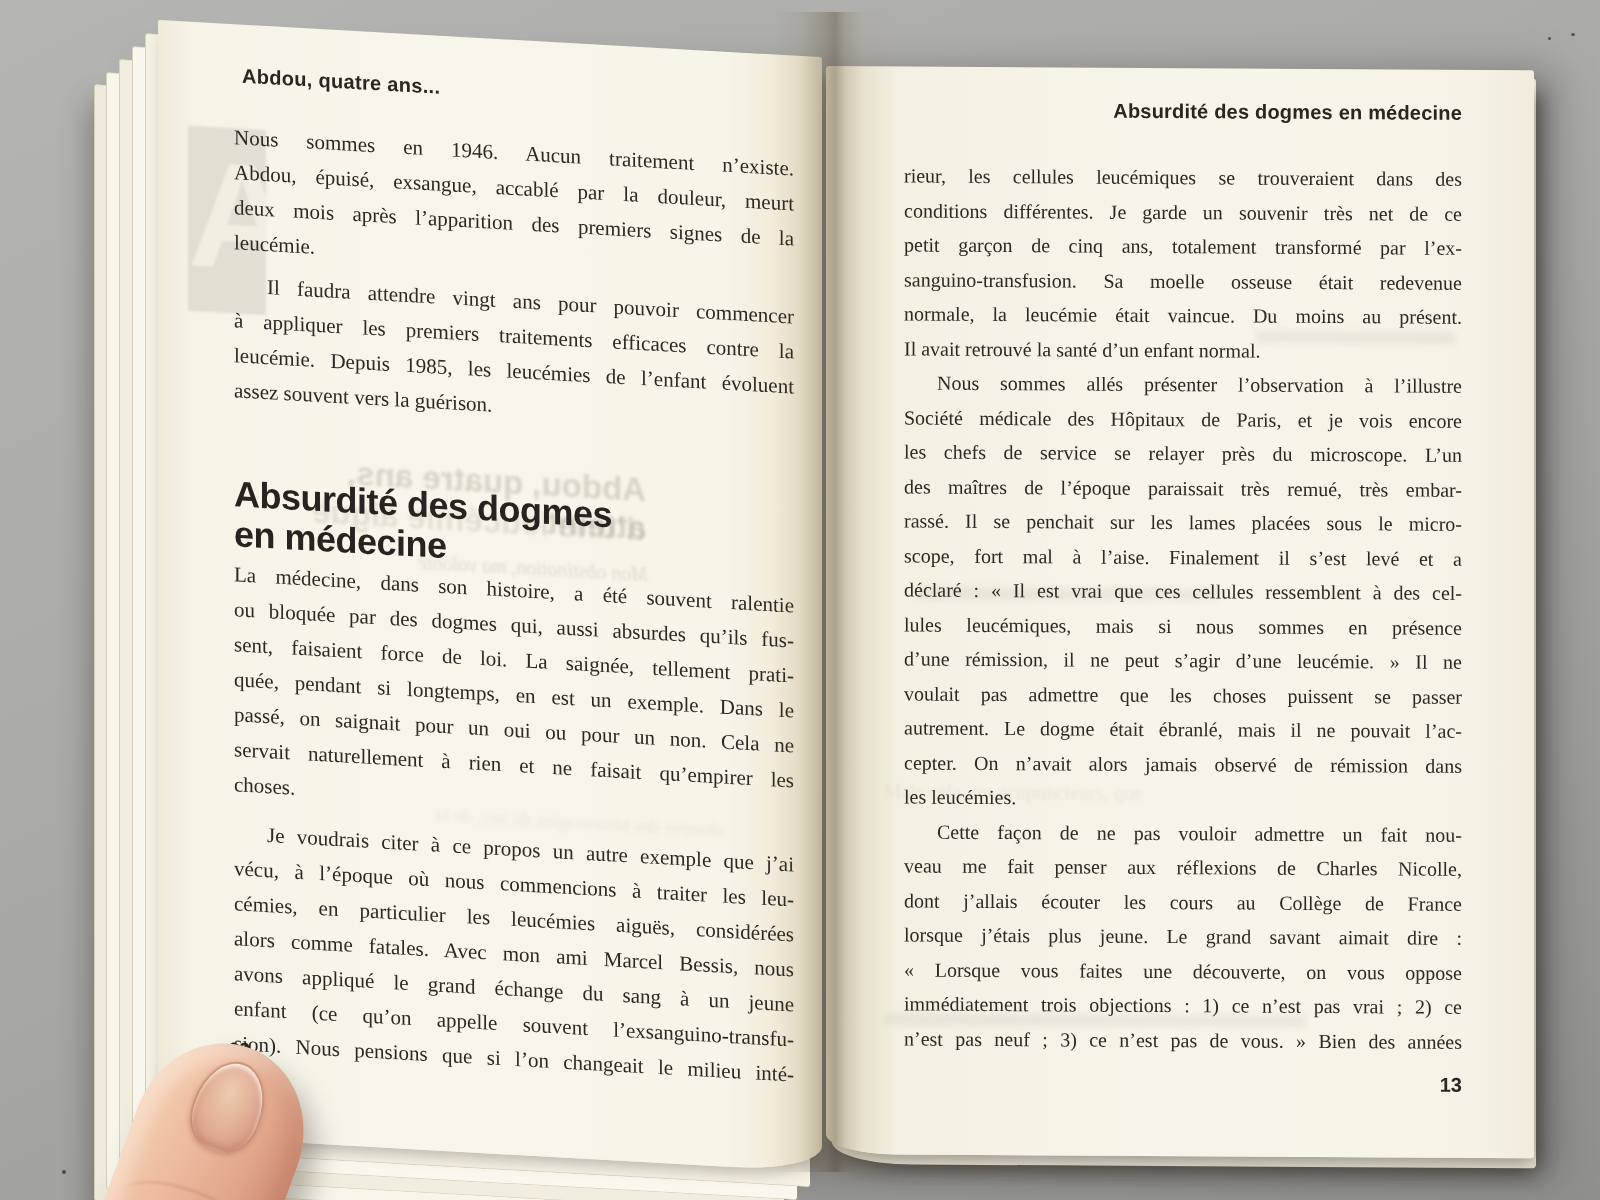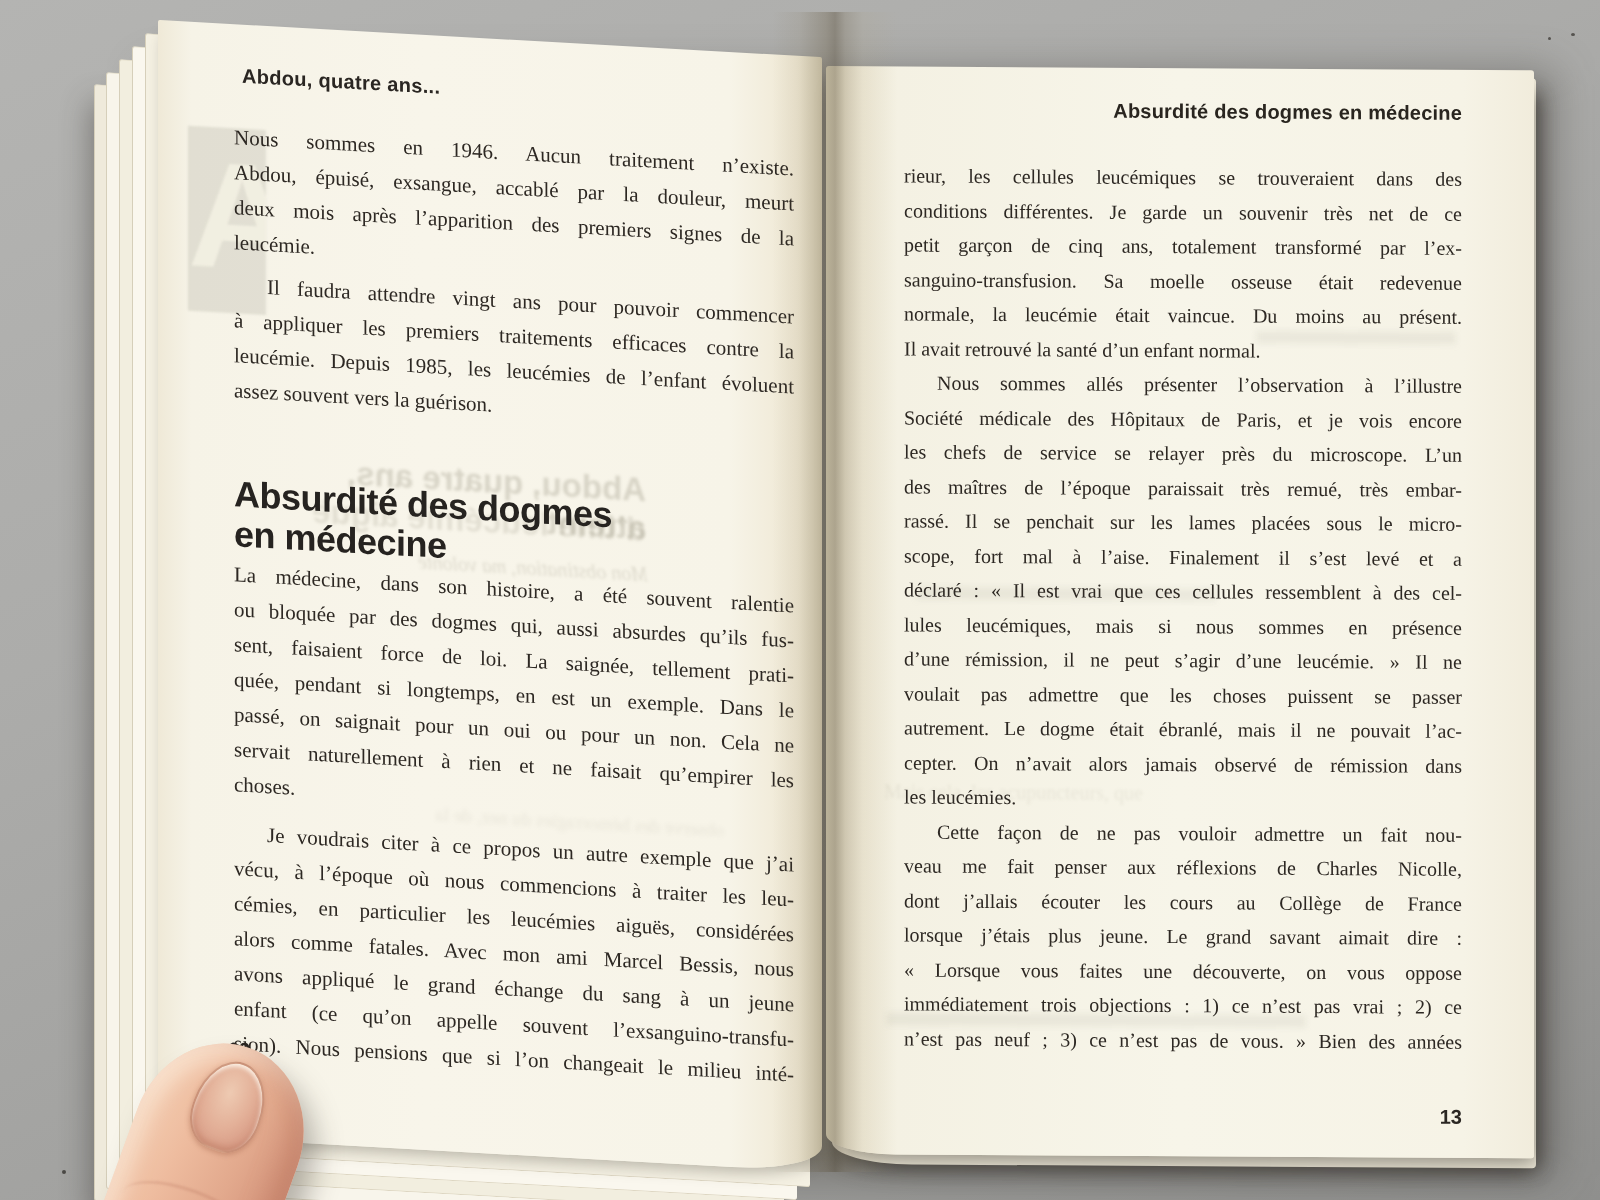--- a/index.html
+++ b/index.html
@@ -44,21 +44,21 @@
     box-shadow:0 12px 20px -6px rgba(60,56,50,0.5),12px 10px 18px -8px rgba(60,56,50,0.45);}
   .right-page{position:absolute;left:826px;top:66px;width:708px;height:1088px;
     transform:skewY(0.35deg);transform-origin:top left;z-index:4;
     background:linear-gradient(to right,#e2dbc3 0%,#ece6d3 3.5%,#f4f1e3 10%,#f7f5e9 50%,#f6f3e6 90%,#f1ecdc 100%);
     border-radius:3px;border-bottom-left-radius:70px 20px;
     box-shadow:10px 14px 20px -8px rgba(66,62,56,0.55);}
   .running-head-right{position:absolute;right:72px;top:32px;font-weight:bold;font-size:20px;
     letter-spacing:.2px;color:#29251f;text-align:right;}
   .rp-flow{position:absolute;left:78px;top:92px;width:558px;
     font-family:"Liberation Serif",serif;font-size:20px;line-height:34.5px;color:#2d2823;}
-  .page-num-right{position:absolute;right:72px;top:1036px;font-weight:bold;font-size:20px;color:#2a2622;text-align:center;}
+  .page-num-right{position:absolute;right:72px;top:1004px;font-weight:bold;font-size:20px;color:#2a2622;text-align:center;}
   
   .para .line{text-align:justify;text-align-last:justify;}
   .para .line.endline{text-align-last:left;}
   .para.indent .line:first-child{text-indent:33px;}
   
   .ghost{position:absolute;pointer-events:none;color:#8f8a77;}
   .ghost-a-block{left:30px;top:104px;width:78px;height:185px;background:rgba(140,138,126,0.20);
     overflow:hidden;filter:blur(1px);}
   .ghost-a-letter{font-weight:bold;font-size:150px;line-height:175px;text-align:center;
     color:rgba(246,243,230,0.75);}

